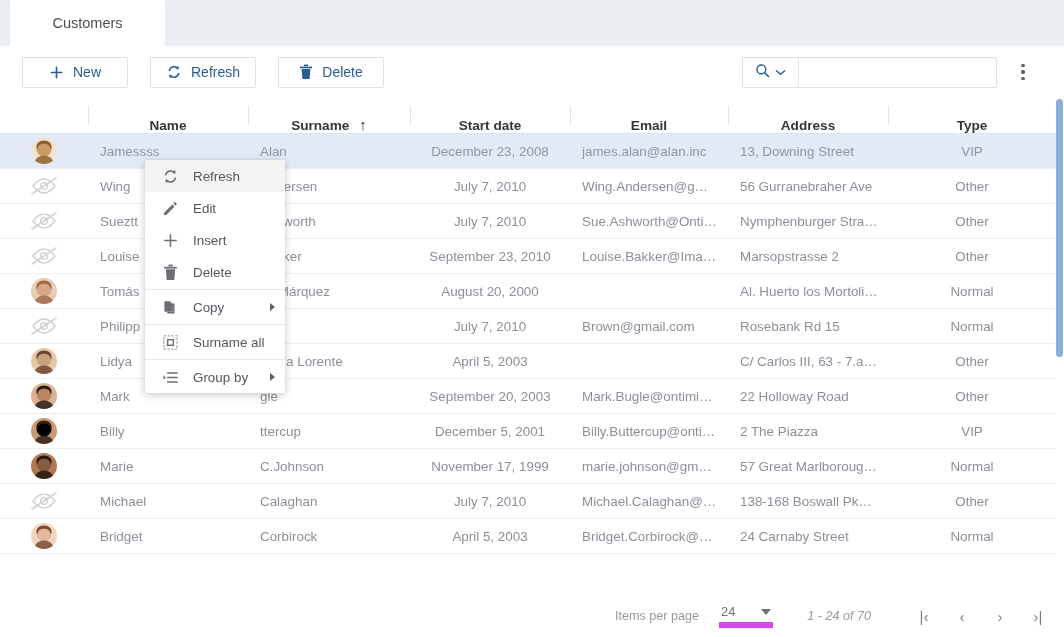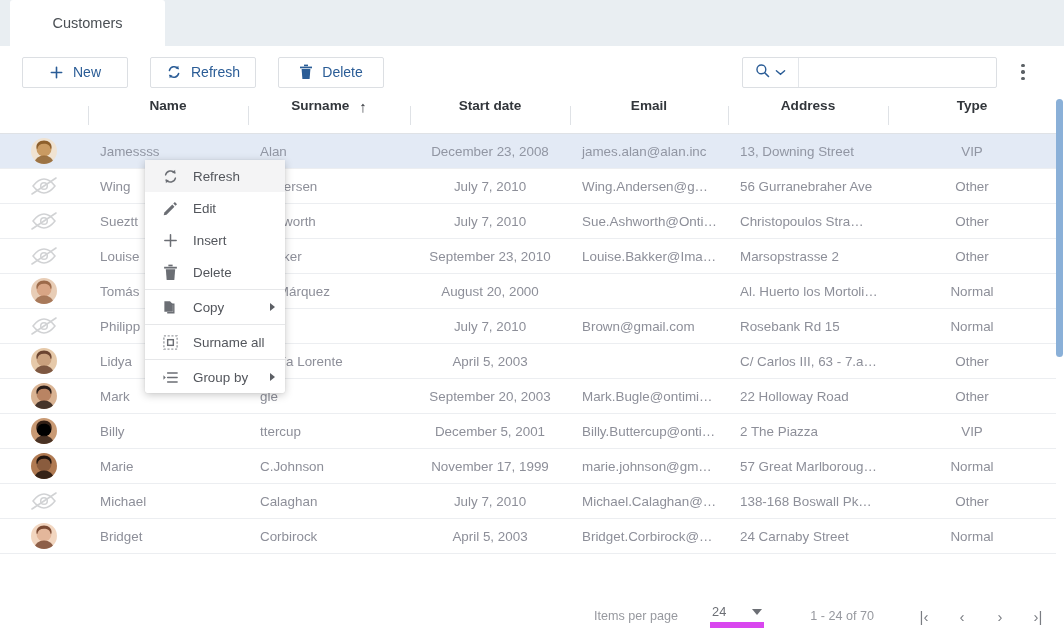--- a/index.html
+++ b/index.html
@@ -116,21 +116,21 @@
     font-weight: bold;
     color: #32363b;
     background: #ffffff;
     border-bottom: 1px solid #dfe2e6;
     padding: 0;
     position: relative;
     white-space: nowrap;
     cursor: pointer;
   }
   thead th .hcell {
-    display: flex; align-items: flex-start; justify-content: center; gap: 10px;
+    display: flex; align-items: flex-end; justify-content: center; gap: 10px;
     height: 35px;
   }
   thead th.sep::before {
     content: "";
     position: absolute; left: 0; top: 8px; bottom: 8px;
     width: 1px; background: #dfe2e6;
   }
 
   tbody td {
     height: 35px;
@@ -205,34 +205,34 @@
   }
   .msep { height: 1px; background: #e6e7e9; margin: 1px 0; }
 
   
   .footer {
     position: absolute; left: 0; bottom: 0;
     width: 1064px; height: 42px;
     background: #ffffff;
     display: flex; align-items: center; justify-content: flex-end;
     padding-right: 18px;
-    gap: 16px;
+    gap: 4px;
     border-top: 0;
   }
   .ipp-label { font-size: 12.6px; color: #97999f; margin-right: 16px; }
   .ipp-select {
     display: flex; align-items: center; gap: 26px;
     border-bottom: 6px solid #d946ef;
     padding: 0 2px 3px 2px;
     font-size: 12.8px; color: #6c6f75;
     cursor: pointer;
     margin-right: 30px;
   }
   .caret-dn { width: 0; height: 0; border-left: 5px solid transparent; border-right: 5px solid transparent; border-top: 6px solid #6c6f75; }
-  .range { font-size: 12.6px; color: #97999f; margin-right: 26px; }
+  .range { font-size: 12.6px; color: #97999f; margin-right: 41px; font-style: italic; }
   .pager { display: flex; align-items: center; gap: 22px; }
   .pbtn { cursor: pointer; color: #7a7d83; display: flex; align-items: center; justify-content: center; width: 16px; height: 20px; }
 </style>
 </head>
 <body>
 
 <div class="tabbar">
   <div class="tab">
     <span>Customers</span>
   </div>
@@ -385,21 +385,21 @@
         <tr>
           <td class="c-avatar"><span class="noimg"><svg width="30" height="26" viewBox="0 0 30 26">
                 <path d="M4 13c3.6-4.6 7.6-6.9 11-6.9S22.4 8.4 26 13c-3.6 4.6-7.6 6.9-11 6.9S7.6 17.6 4 13z" fill="none" stroke="#9a9da2" stroke-width="1.5"></path>
                 <circle cx="15" cy="13" r="3.3" fill="none" stroke="#9a9da2" stroke-width="1.5"></circle>
                 <path d="M3 21L27 5" stroke="#9a9da2" stroke-width="1.6" stroke-linecap="round"></path>
               </svg></span></td>
           <td class="c-name">Sueztt</td>
           <td class="c-sur">Ashworth</td>
           <td class="c-date">July 7, 2010</td>
           <td class="c-email">Sue.Ashworth@Onti…</td>
-          <td class="c-addr">Christopoulos Stra…</td>
+          <td class="c-addr">Nymphenburger Stra…</td>
           <td class="c-type">Other</td>
         </tr>
         <tr>
           <td class="c-avatar"><span class="noimg"><svg width="30" height="26" viewBox="0 0 30 26">
                 <path d="M4 13c3.6-4.6 7.6-6.9 11-6.9S22.4 8.4 26 13c-3.6 4.6-7.6 6.9-11 6.9S7.6 17.6 4 13z" fill="none" stroke="#9a9da2" stroke-width="1.5"></path>
                 <circle cx="15" cy="13" r="3.3" fill="none" stroke="#9a9da2" stroke-width="1.5"></circle>
                 <path d="M3 21L27 5" stroke="#9a9da2" stroke-width="1.6" stroke-linecap="round"></path>
               </svg></span></td>
           <td class="c-name">Louise</td>
           <td class="c-sur">Bakker</td>

